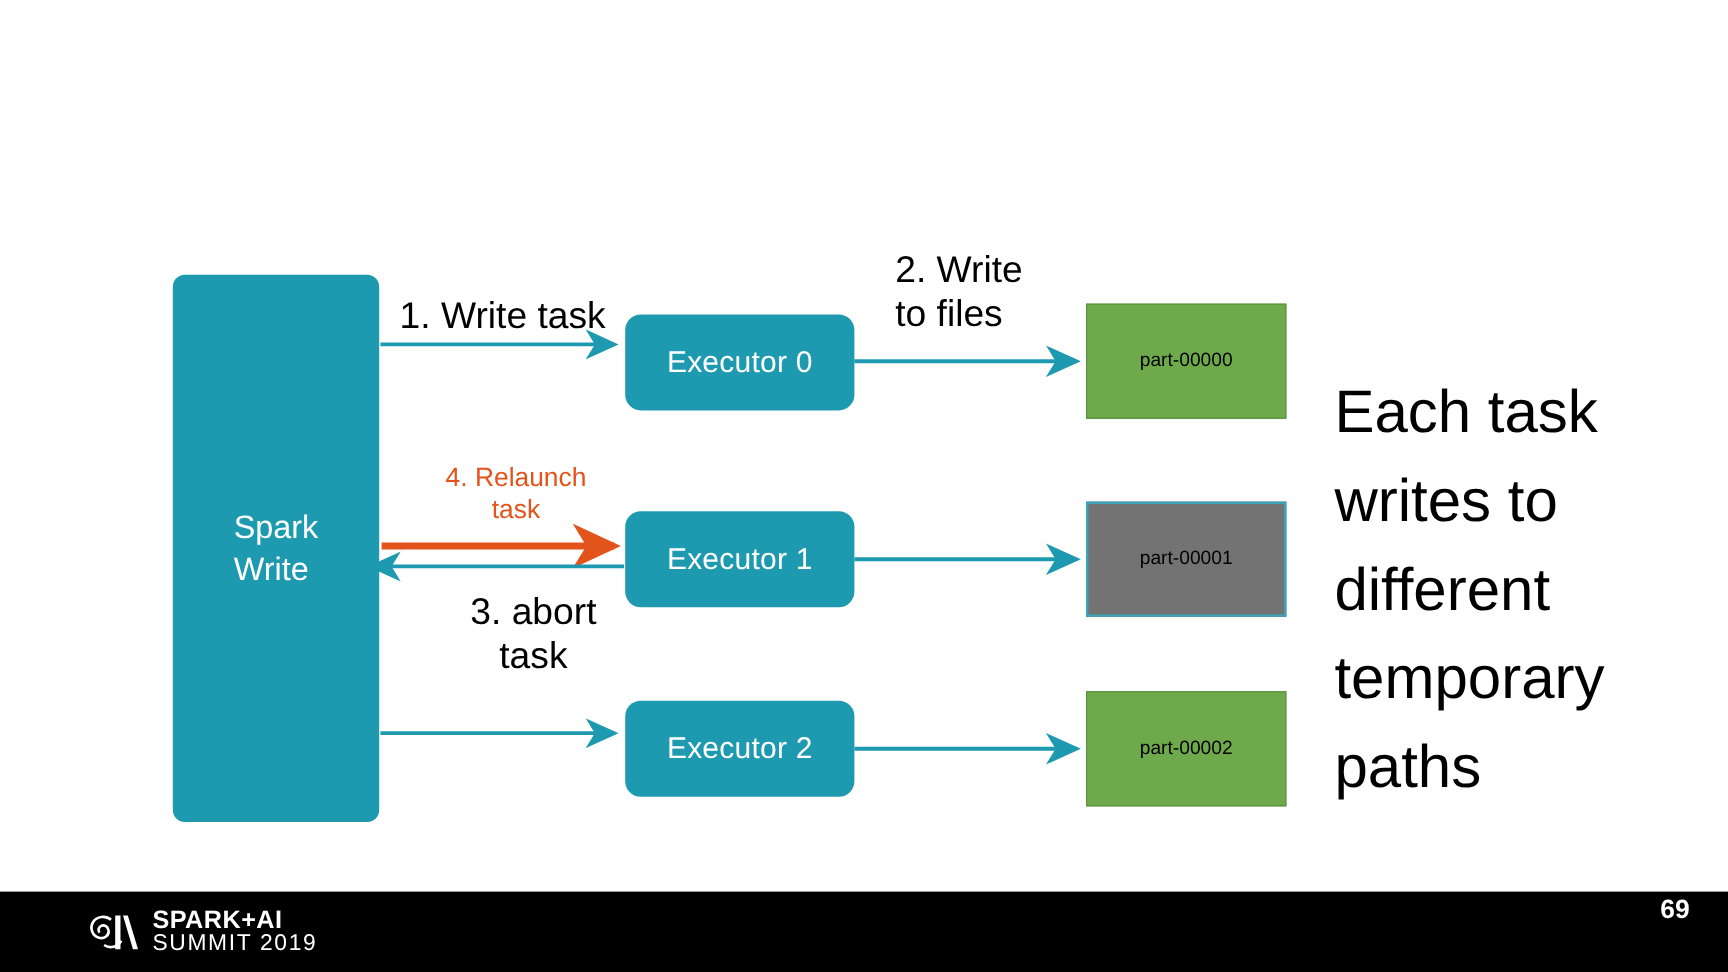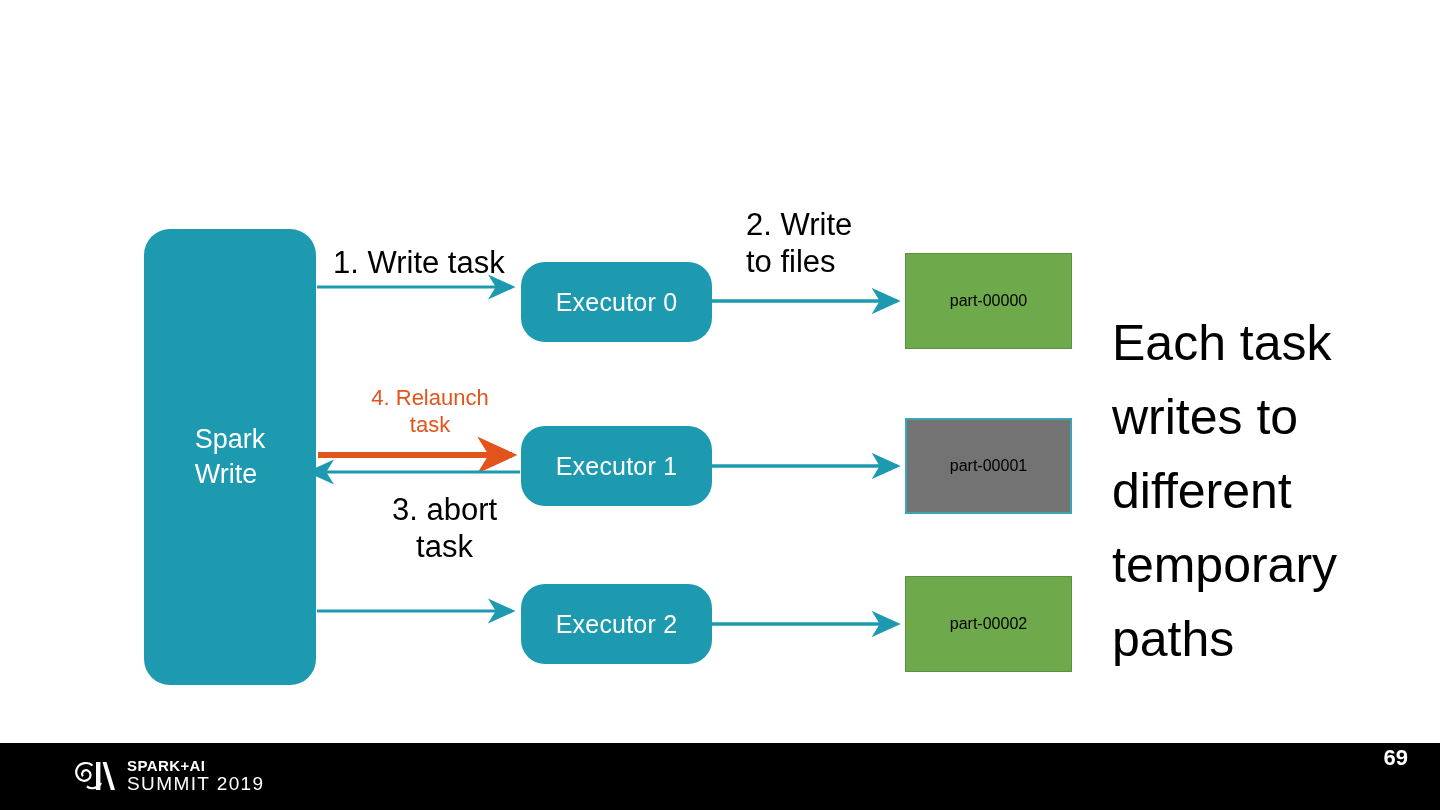--- a/index.html
+++ b/index.html
@@ -54,35 +54,35 @@
     text-align: center;
   }
 
   
   #driver-node {
     left: 144px;
     top: 229px;
     width: 172px;
     height: 456px;
     background: #1E9AB0;
-    border-radius: 26px;
+    border-radius: 10px;
     color: #ffffff;
     font-size: 27px;
     line-height: 1.28;
   }
   #driver-node .label-inner {
     text-align: left;
   }
 
   
   .executor-node {
     width: 191px;
     height: 80px;
     background: #1E9AB0;
-    border-radius: 24px;
+    border-radius: 13px;
     color: #ffffff;
     font-size: 25px;
     letter-spacing: 0.2px;
   }
   #executor-0-node { left: 521px; top: 262px; }
   #executor-1-node { left: 521px; top: 426px; }
   #executor-2-node { left: 521px; top: 584px; }
 
   
   .part-node {
@@ -167,21 +167,21 @@
     align-items: center;
     gap: 9px;
   }
   #footer-logo-text {
     display: flex;
     flex-direction: column;
     justify-content: center;
     color: #ffffff;
   }
   #footer-logo-line1 {
-    font-size: 15px;
+    font-size: 21px;
     font-weight: bold;
     letter-spacing: 0.4px;
     line-height: 1.02;
   }
   #footer-logo-line2 {
     font-size: 19px;
     letter-spacing: 1.4px;
     line-height: 1.05;
   }
   #page-number {

